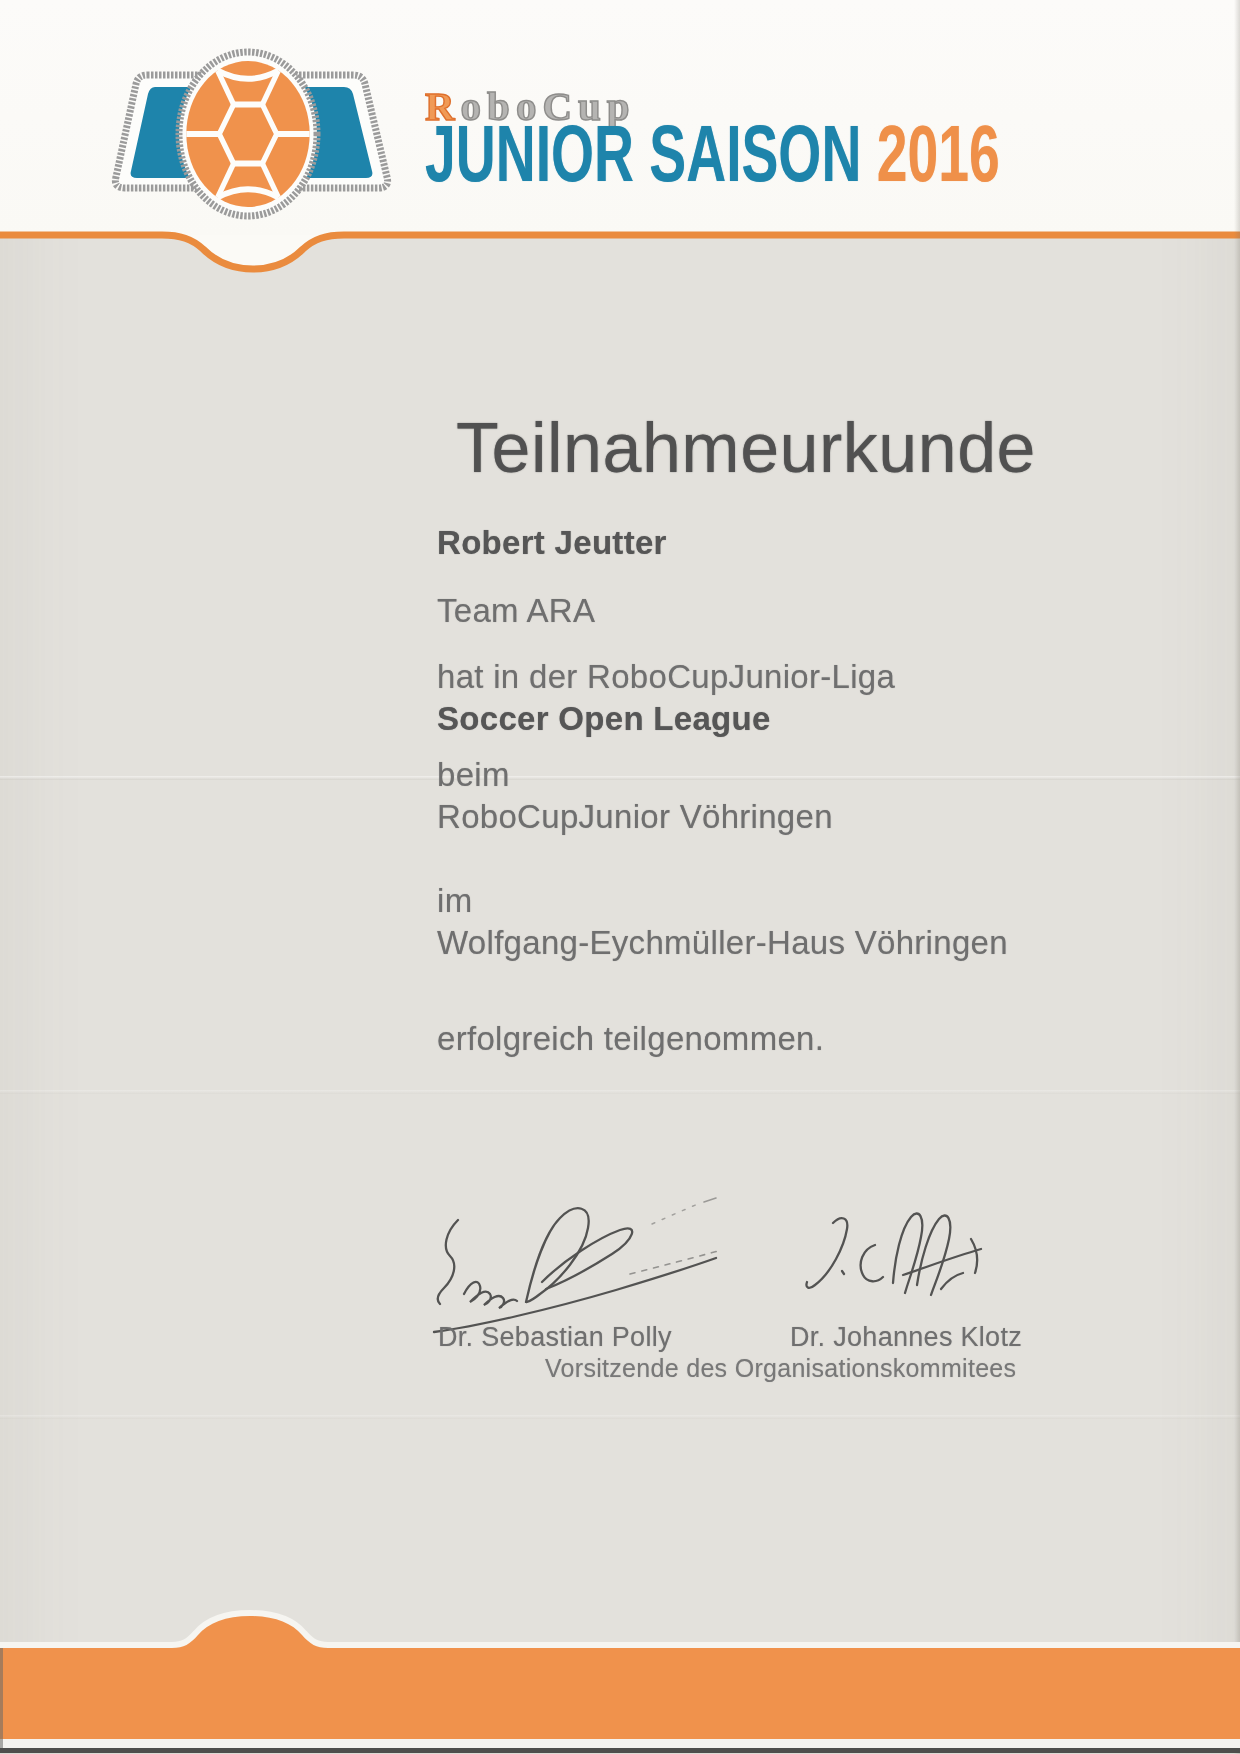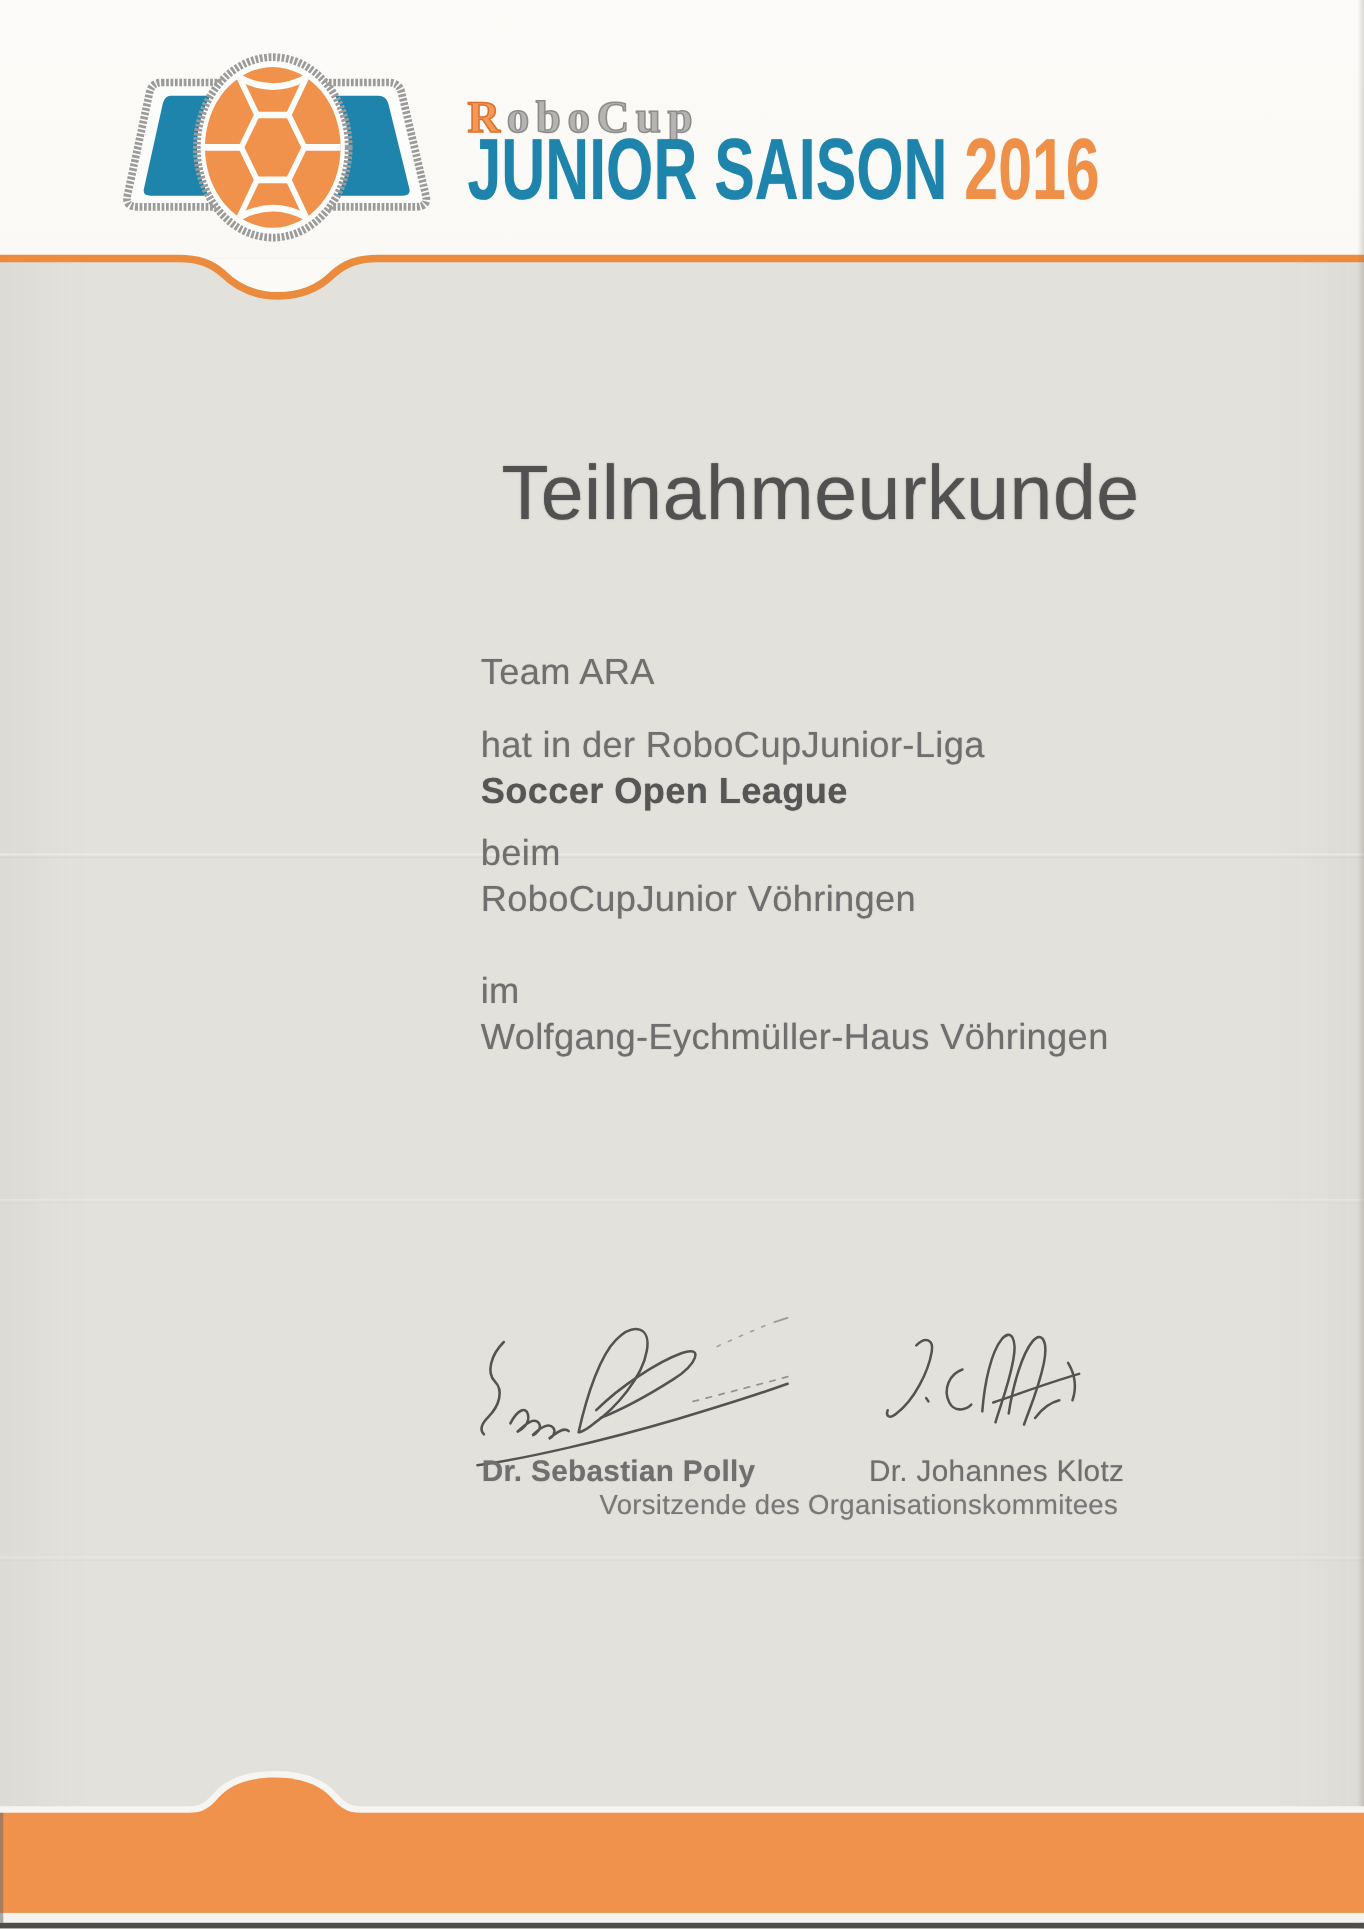--- a/index.html
+++ b/index.html
@@ -131,30 +131,32 @@
     <path d="M0,9 L162,9 C180,9 192,13 203,23 C217,37 235,43 253,43 C271,43 289,37 303,23 C314,13 326,9 344,9 L1240,9" fill="none" stroke="#ea8b3e" stroke-width="7"></path>
   </svg>
 
   <div class="crease" style="top:776px;"></div>
   <div class="crease faint" style="top:1090px;"></div>
   <div class="crease faint" style="top:1415px;"></div>
   <div class="edge-right"></div>
 
   <div class="doc-title">Teilnahmeurkunde</div>
 
+  <div class="txt bold" style="top:524px;">Robert Jeutter</div>
   <div class="txt" style="top:592px;">Team ARA</div>
 
   <div class="txt" style="top:658px;">hat in der RoboCupJunior-Liga</div>
   <div class="txt bold" style="top:700px;">Soccer Open League</div>
 
   <div class="txt event-line" style="top:754px;">beim</div>
   <div class="txt event-line" style="top:796px;">RoboCupJunior Vöhringen</div>
   <div class="txt event-line" style="top:880px;">im</div>
   <div class="txt event-line" style="top:922px;">Wolfgang-Eychmüller-Haus Vöhringen</div>
 
+  <div class="txt" style="top:1020px;">erfolgreich teilgenommen.</div>
 
   <svg style="left:430px;top:1190px;" width="320" height="150" viewBox="0 0 320 150">
     <g fill="none" stroke="#3b3b3b" stroke-width="2.3" stroke-linecap="round" opacity=".85">
       <path d="M28,30 C16,42 12,58 20,66 C28,74 24,88 14,98 C8,104 6,110 10,114"></path>
       <path d="M34,104 C40,92 48,88 50,96 C52,104 44,110 40,112 C48,104 56,98 60,104 C63,109 57,114 54,115 C61,108 69,103 73,108 C76,112 72,117 69,118 C76,112 83,107 87,111"></path>
       <path d="M96,112 C104,76 116,42 130,28 C146,12 162,16 158,38 C154,62 130,90 110,104 C105,108 100,111 97,112"></path>
       <path d="M112,92 C134,70 168,48 190,40 C210,33 204,50 182,64 C160,78 134,92 116,99"></path>
       <path d="M4,142 C48,136 118,120 186,100 C226,88 258,78 286,68"></path>
       <path d="M200,84 C232,76 262,68 292,60" stroke-width="1.6" stroke-dasharray="5 7" opacity=".55"></path>
       <path d="M222,34 C240,26 256,19 268,14" stroke-width="1.5" stroke-dasharray="3 8" opacity=".45"></path>
@@ -168,21 +170,21 @@
       <path d="M47,66 l2,3"></path>
       <path d="M80,40 C68,44 62,58 68,70 C72,78 82,78 88,72"></path>
       <path d="M98,78 C100,52 106,24 116,12 C124,3 130,12 126,32 C122,54 114,74 110,88"></path>
       <path d="M122,80 C126,54 134,26 144,14 C152,5 158,14 154,34 C149,58 140,78 136,90"></path>
       <path d="M146,84 C152,76 160,70 168,68"></path>
       <path d="M108,70 C132,62 158,52 186,44"></path>
       <path d="M176,34 C182,44 184,56 180,68"></path>
     </g>
   </svg>
 
-  <div class="sig-name" style="left:438px;font-weight:bold;">Dr. Sebastian Polly</div>
+  <div class="sig-name" style="left:438px;">Dr. Sebastian Polly</div>
   <div class="sig-name" style="left:790px;">Dr. Johannes Klotz</div>
   <div class="sig-role">Vorsitzende des Organisationskommitees</div>
 
   <svg style="left:0;top:1600px;" width="1240" height="154" viewBox="0 0 1240 154">
     <path d="M0,48 L172,48 C184,48 190,44 198,35 C208,23 226,16 250,16 C274,16 292,23 302,35 C310,44 316,48 328,48 L1240,48" fill="none" stroke="#f6f5f1" stroke-width="12"></path>
     <path d="M0,48 L172,48 C184,48 190,44 198,35 C208,23 226,16 250,16 C274,16 292,23 302,35 C310,44 316,48 328,48 L1240,48 L1240,139 L0,139 Z" fill="#f0924c"></path>
     <rect x="0" y="139" width="1240" height="9" fill="#f4f3ef"></rect>
     <rect x="0" y="148" width="1240" height="5" fill="#4e4e4c"></rect>
   </svg>
   <div class="edge-left-sliver"></div>

